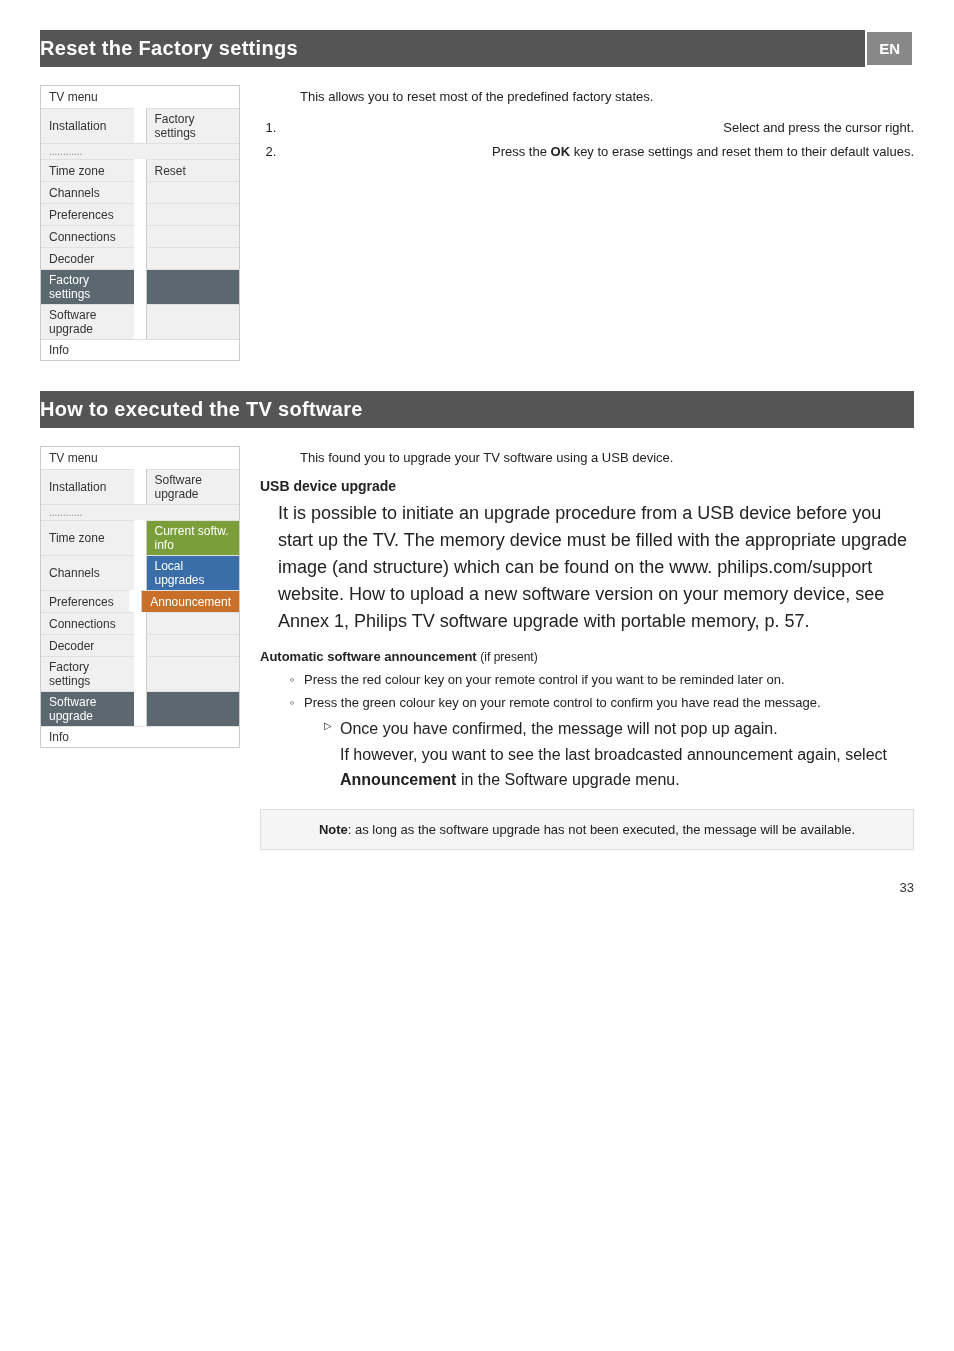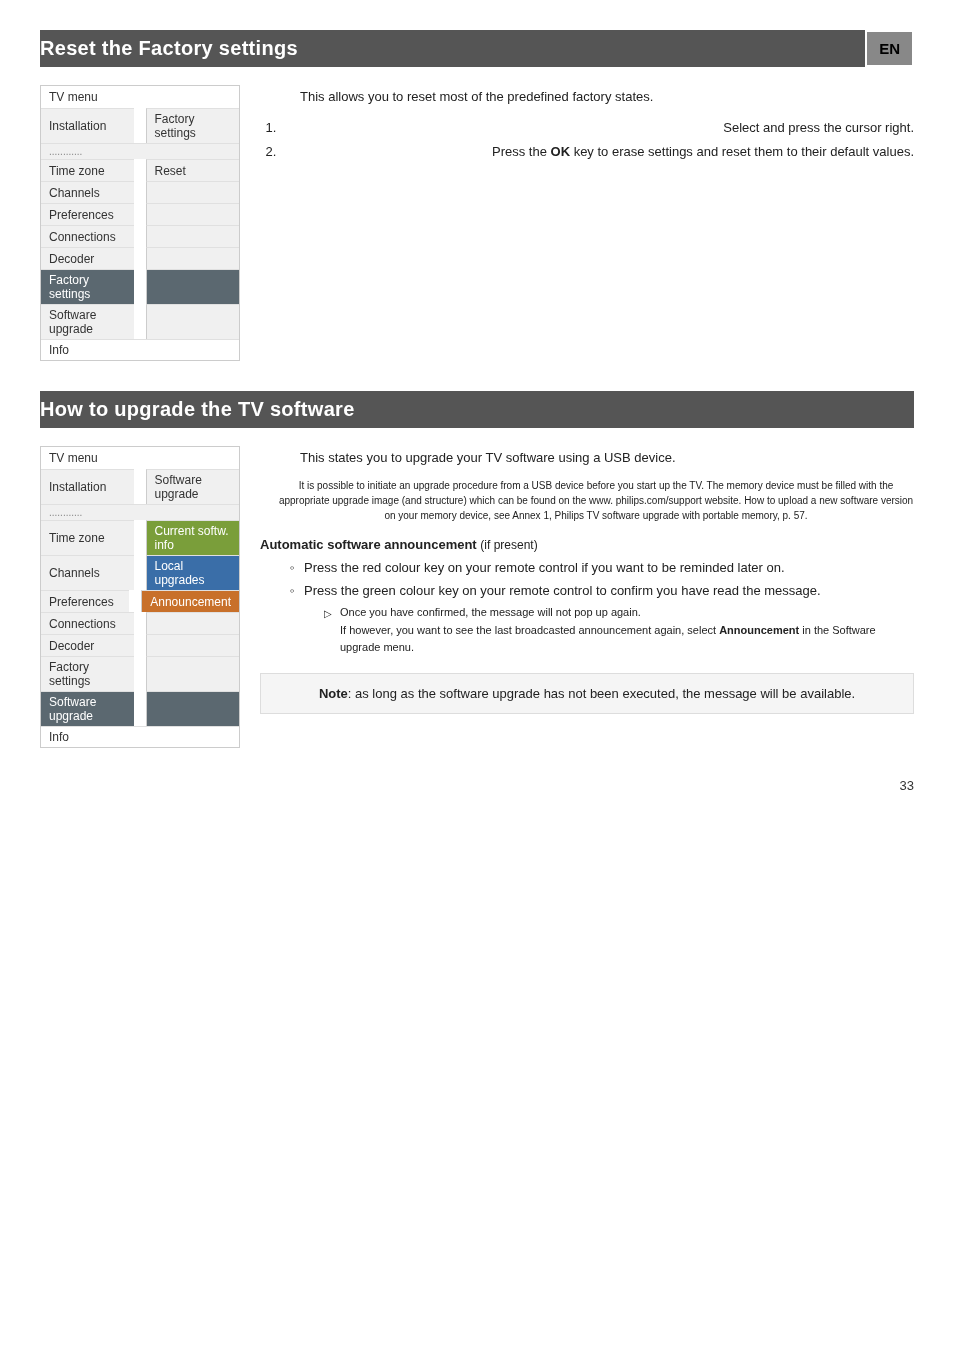--- a/index.html
+++ b/index.html
@@ -25,21 +25,21 @@
     }
     .section-header-title {
       flex: 1;
       text-align: left;
       font-size: 20px;
       font-weight: bold;
       letter-spacing: 0.3px;
     }
     .section-header-badge {
       background: #555;
-      color: #000000;
+      color: #ffffff;
       font-weight: bold;
       font-size: 15px;
       padding: 7px 12px;
       border: 2px solid #fff;
       margin-left: auto;
       position: absolute;
       right: 0;
       top: 0;
       bottom: 0;
       display: flex;
@@ -162,24 +162,23 @@
       font-size: 13px;
       margin-bottom: 6px;
       margin-top: 14px;
     }
     .auto-title-note {
       font-weight: normal;
       font-size: 12px;
     }
     .indent-para {
       margin-left: 18px;
-      font-size: 10px;
+      font-size: 18px;
       line-height: 1.5;
       margin-bottom: 6px;
-      text-align: center;
     }
     .bullet-list {
       margin-left: 30px;
       list-style: none;
       font-size: 13px;
       line-height: 1.6;
     }
     .bullet-list li {
       position: relative;
       margin-bottom: 3px;
@@ -187,21 +186,21 @@
     }
     .bullet-list li::before {
       content: "◦";
       position: absolute;
       left: 0;
       top: 0;
     }
     .sub-bullet-list {
       margin-left: 20px;
       list-style: none;
-      font-size: 11px;
+      font-size: 16px;
       line-height: 1.6;
       margin-top: 2px;
     }
     .sub-bullet-list li {
       position: relative;
       padding-left: 16px;
       margin-bottom: 3px;
     }
     .sub-bullet-list li::before {
       content: "▷";
@@ -296,21 +295,21 @@
       <ol>
         <li>Select and press the cursor right.</li>
         <li>Press the <strong>OK</strong> key to erase settings and reset them to their default values.</li>
       </ol>
     </div>
   </div>
 </div>
 
 <div class="section">
   <div class="section-header">
-    <div class="section-header-title">How to upgrade the TV software</div>
+    <div class="section-header-title">How to executed the TV software</div>
   </div>
 
   <div class="section-content">
 
     <div class="tv-menu">
       <div class="tv-menu-header">TV menu</div>
 
       <div class="tv-menu-row">
         <div class="tv-menu-left">Installation</div>
         <div class="tv-menu-right">Software upgrade</div>
@@ -350,22 +349,23 @@
 
       <div class="tv-menu-row">
         <div class="tv-menu-left highlighted">Software upgrade</div>
         <div class="tv-menu-right highlighted"></div>
       </div>
 
       <div class="tv-menu-info">Info</div>
     </div>
 
     <div class="right-content">
-      <p>This states you to upgrade your TV software using a USB device.</p>
-
+      <p>This found you to upgrade your TV software using a USB device.</p>
+
+      <div class="usb-title">USB device upgrade</div>
       <div class="indent-para">
         It is possible to initiate an upgrade procedure from a USB device before you start up the TV. The memory device must be filled with the appropriate upgrade image (and structure) which can be found on the www. philips.com/support website. How to upload a new software version on your memory device, see Annex 1, Philips TV software upgrade with portable memory, p. 57.
       </div>
 
       <div class="auto-title">
         <span>Automatic software announcement</span>
         <span class="auto-title-note"> (if present)</span>
       </div>
 
 

